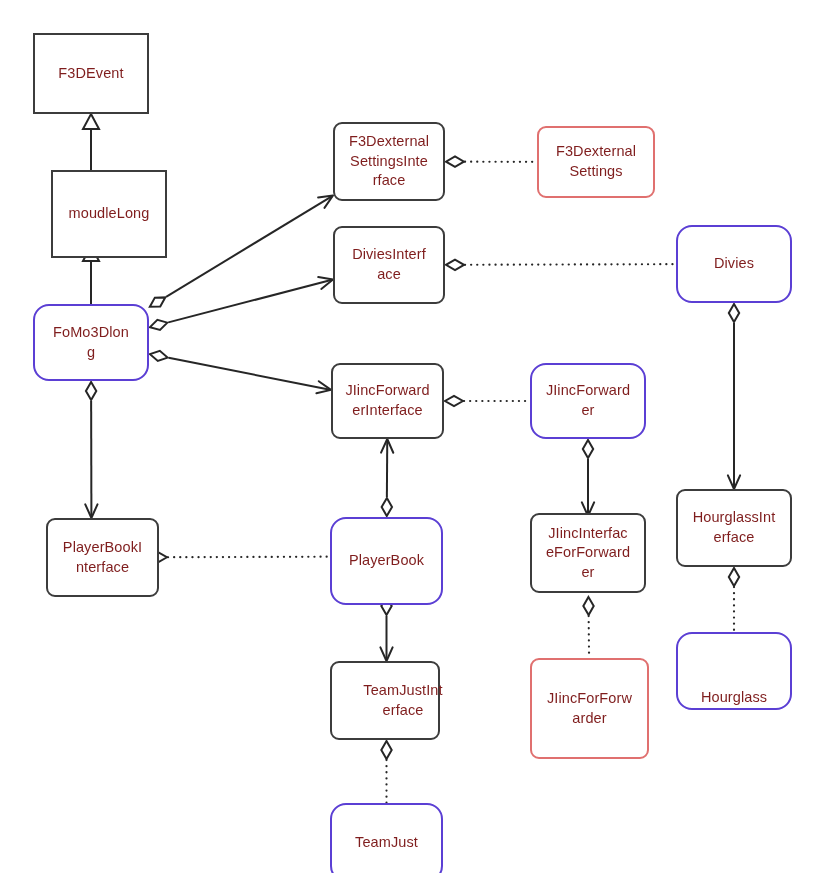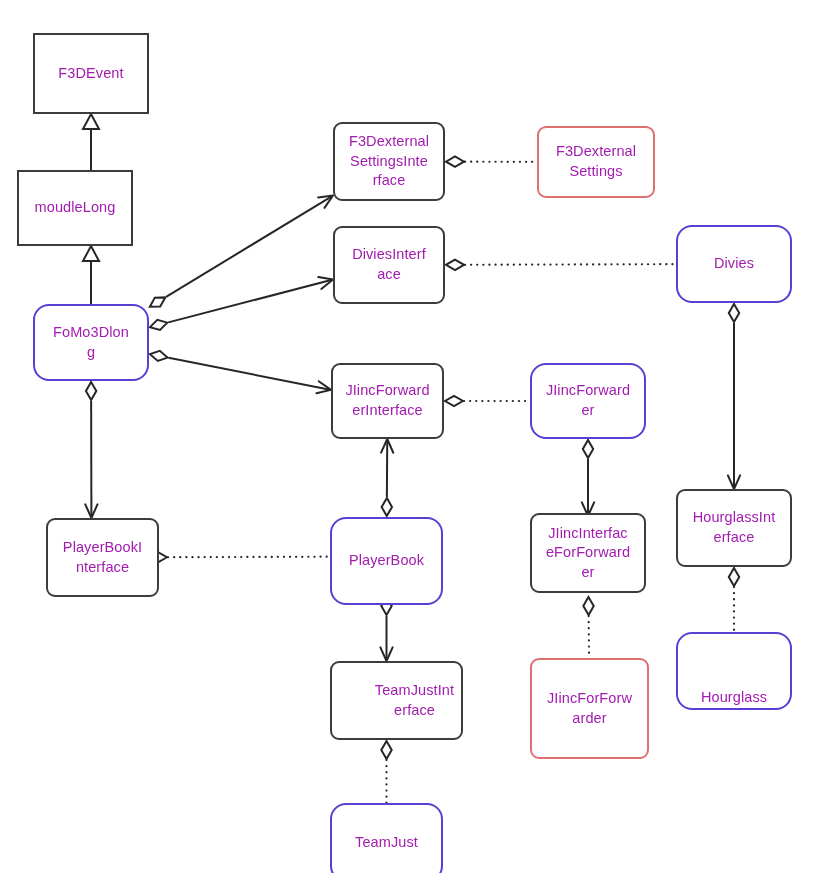--- a/index.html
+++ b/index.html
@@ -28,21 +28,21 @@
   }
   .node {
     position: absolute;
     box-sizing: border-box;
     background: #ffffff;
     border: 2px solid #3c3c3c;
     display: flex;
     align-items: center;
     justify-content: center;
     text-align: center;
-    color: #a21caf;
+    color: #7f1d1d;
     font-size: 14.5px;
     line-height: 1.35;
     letter-spacing: 0.1px;
     z-index: 2;
   }
   .node .node-label {
     display: block;
     padding: 0 2px;
     white-space: pre-line;
   }
@@ -107,21 +107,21 @@
       <polygon points="734.00,322.00 728.80,313.00 734.00,304.00 739.20,313.00" fill="#ffffff" stroke="#262626" stroke-width="2"></polygon>
       <line x1="734" y1="323" x2="734" y2="488" stroke="#262626" stroke-width="2" stroke-linecap="butt"></line>
       <path d="M 727.8835932041064 475.30366589531536 L 734 489 L 740.1164067958936 475.30366589531536" fill="none" stroke="#262626" stroke-width="2" stroke-linecap="round" stroke-linejoin="round"></path>
       <polygon points="734.00,586.00 728.80,577.00 734.00,568.00 739.20,577.00" fill="#ffffff" stroke="#262626" stroke-width="2"></polygon>
       <line x1="734" y1="587" x2="734" y2="632" stroke="#262626" stroke-width="2.2" stroke-linecap="round" stroke-dasharray="0.1 6"></line>
     </svg>
   <div id="node-layer">
       <div class="node square c-black" style="left: 33px; top: 33px; width: 116px; height: 81px;">
         <span class="node-label">F3DEvent</span>
       </div>
-      <div class="node square c-black" style="left: 17px; top: 170px; width: 116px; height: 76px;">
+      <div class="node square c-black" style="left: 51px; top: 170px; width: 116px; height: 88px;">
         <span class="node-label">moudleLong</span>
       </div>
       <div class="node square c-purple" style="left: 33px; top: 304px; width: 116px; height: 77px;">
         <span class="node-label">FoMo3Dlon
 g</span>
       </div>
       <div class="node rounded c-black" style="left: 46px; top: 518px; width: 113px; height: 79px;">
         <span class="node-label">PlayerBookI
 nterface</span>
       </div>
@@ -134,21 +134,21 @@
         <span class="node-label">DiviesInterf
 ace</span>
       </div>
       <div class="node rounded c-black" style="left: 331px; top: 363px; width: 113px; height: 76px;">
         <span class="node-label">JIincForward
 erInterface</span>
       </div>
       <div class="node rounded c-purple" style="left: 330px; top: 517px; width: 113px; height: 88px;">
         <span class="node-label">PlayerBook</span>
       </div>
-      <div class="node rounded c-black" style="left: 330px; top: 661px; width: 133px; height: 79px; padding-left: 36px;">
+      <div class="node rounded c-black" style="left: 330px; top: 661px; width: 110px; height: 79px; padding-left: 36px;">
         <span class="node-label">TeamJustInt
 erface</span>
       </div>
       <div class="node rounded c-purple" style="left: 330px; top: 803px; width: 113px; height: 79px;">
         <span class="node-label">TeamJust</span>
       </div>
       <div class="node rounded c-red" style="left: 537px; top: 126px; width: 118px; height: 72px;">
         <span class="node-label">F3Dexternal
 Settings</span>
       </div>

